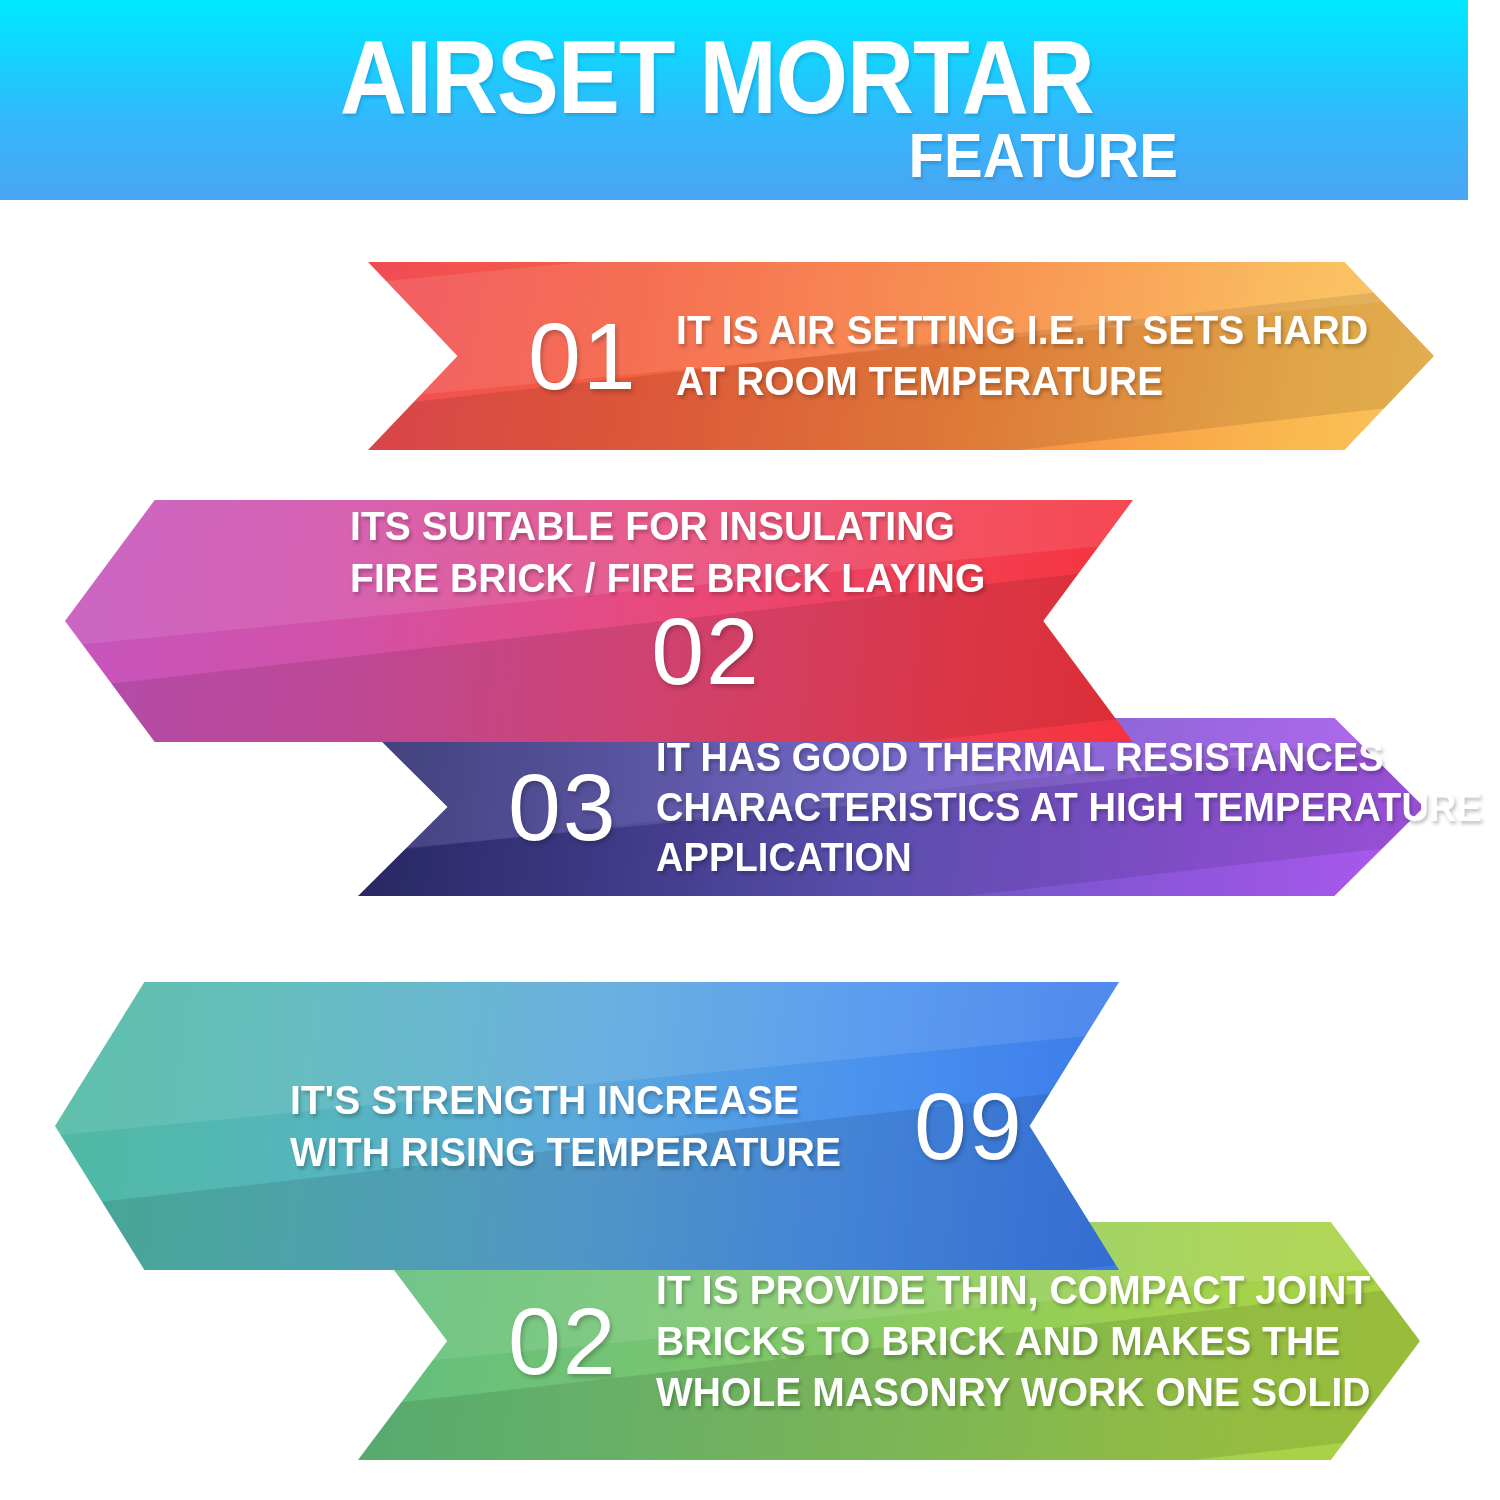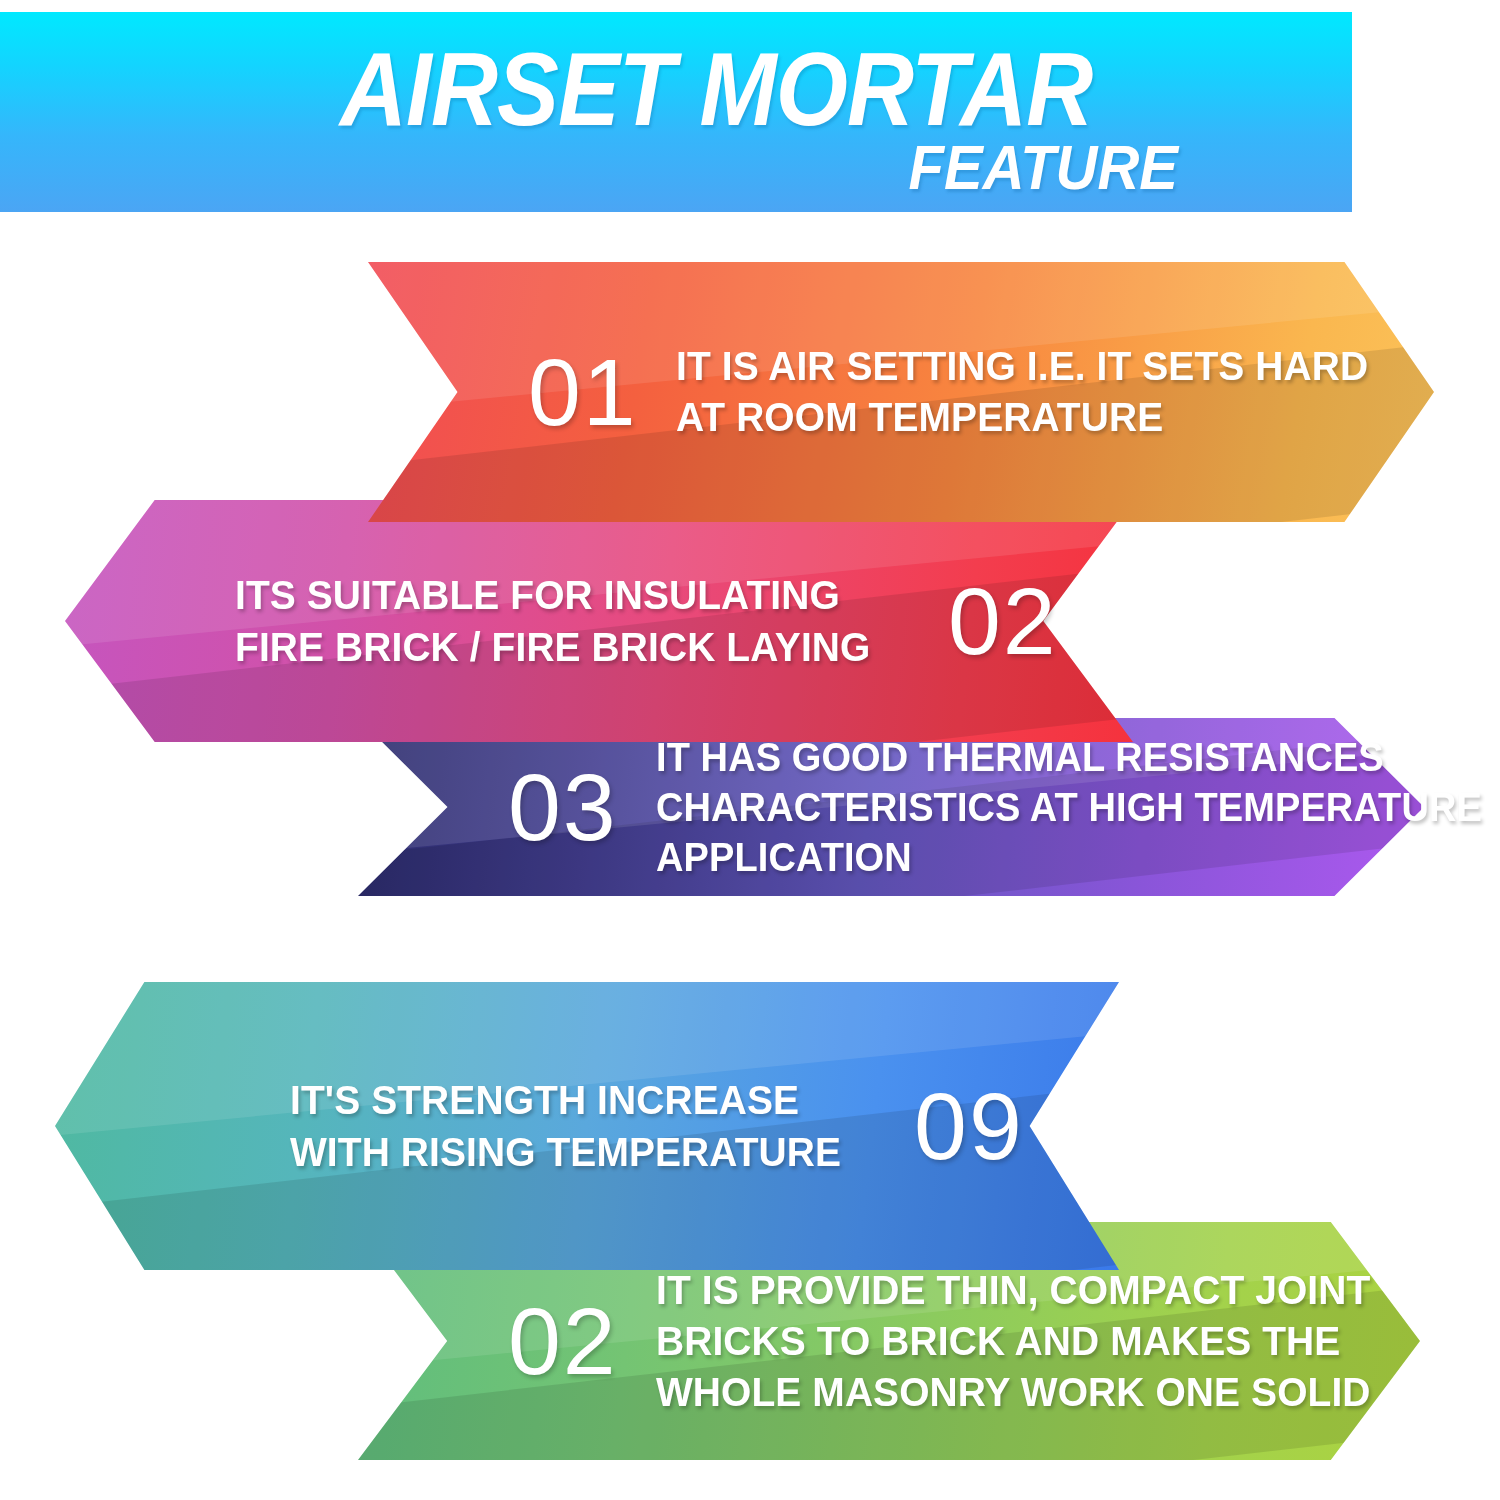--- a/index.html
+++ b/index.html
@@ -7,25 +7,24 @@
   body {
     background:#ffffff;
     font-family:"Liberation Sans", sans-serif;
     position:relative;
     overflow:hidden;
   }
 
   
   #header {
     position:absolute;
-    left:0; top:12px;
-    width:1352px; height:200px;
+    left:0; top:0;
+    width:1468px; height:200px;
     background:linear-gradient(180deg,#00e9ff 0%,#14d3ff 28%,#35b6fb 62%,#4ba5f4 100%);
     overflow:hidden;
-    font-style:italic;
   }
   #header-inner {
     position:absolute;
     left:340px; top:0;
     width:840px; height:200px;
   }
   #title-main {
     position:absolute;
     left:0; top:26px;
     width:840px;
@@ -141,35 +140,35 @@
   .band.right .row-content { padding-left:160px; }
   .band.right .num { margin-right:38px; }
   .band.right .txt { transform-origin:left center; text-align:left; }
 
   
   .band.left .row-content { padding-left:165px; }
   .band.left .txt { transform-origin:left center; text-align:left; }
   .band.left .num { margin-left:44px; }
 
   
-  #band-1 { left:368px;  top:262px;  width:1066px; height:260px; z-index:5; }
+  #band-1 { left:368px;  top:262px;  width:1066px; height:188px; z-index:5; }
   #band-2 { left:65px;   top:500px;  width:1068px; height:242px; z-index:4; }
   #band-3 { left:358px;  top:718px;  width:1066px; height:178px; z-index:3; }
   #band-4 { left:55px;   top:982px;  width:1064px; height:288px; z-index:2; }
   #band-5 { left:358px;  top:1222px; width:1062px; height:238px; z-index:1; }
 
   #band-1 .fill { background:linear-gradient(100deg,#f14b55 0%,#f4603f 26%,#f8863f 56%,#fab74f 86%,#fbc35a 100%); }
   #band-2 .fill { background:linear-gradient(96deg,#c555bf 0%,#d251a8 26%,#e84a7c 56%,#f33d4e 84%,#f5323d 100%); }
   #band-3 .fill { background:linear-gradient(97deg,#2b2b6b 0%,#433e90 22%,#6357bf 48%,#8a55d9 74%,#ad59ef 100%); }
   #band-4 .fill { background:linear-gradient(97deg,#4fb9a0 0%,#55b6bb 24%,#5aa8dd 50%,#4a91ef 76%,#3a79ea 100%); }
   #band-5 .fill { background:linear-gradient(97deg,#5fbd7e 0%,#74c473 26%,#8ccb5e 54%,#a3d24b 80%,#acd340 100%); }
 
   
   #band-1 .txt { font-size:41px; line-height:51px; }
-  #band-2 .row-content { padding-left:170px; }
+  #band-2 .row-content { padding-left:170px;flex-direction:column; }
   #band-2 .txt { font-size:41px; line-height:52px; }
   #band-3 .row-content { padding-left:150px; }
   #band-3 .txt { font-size:40px; line-height:50px; }
   #band-4 .row-content { padding-left:235px; }
   #band-4 .txt { font-size:41px; line-height:52px; }
   #band-5 .row-content { padding-left:150px; }
   #band-5 .txt { font-size:41px; line-height:51px; }
 </style>
 </head>
 <body>

